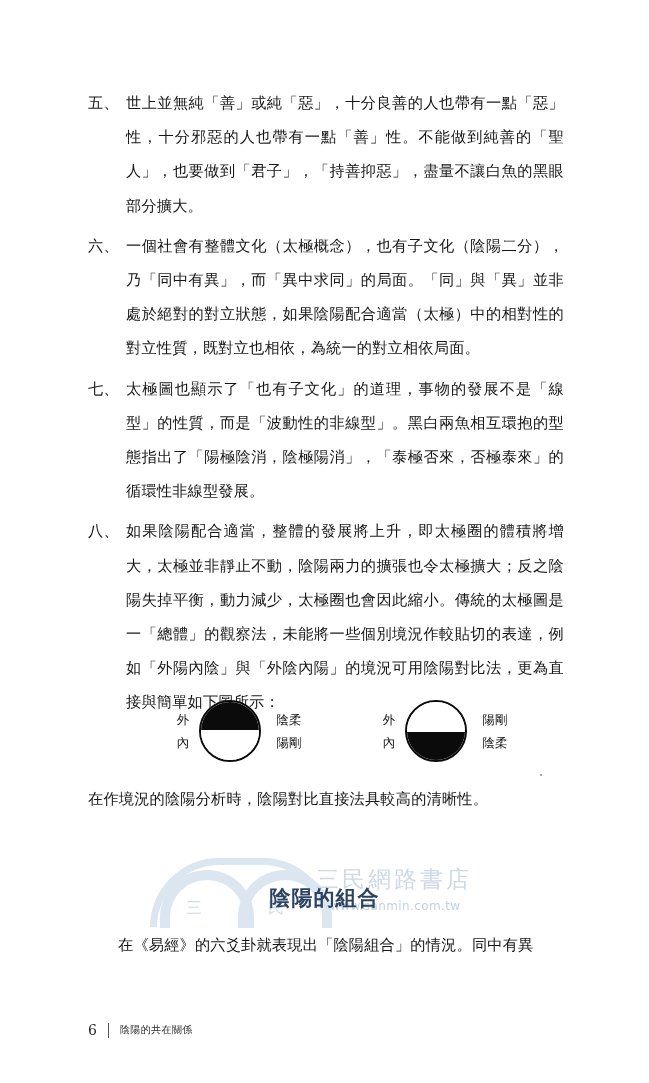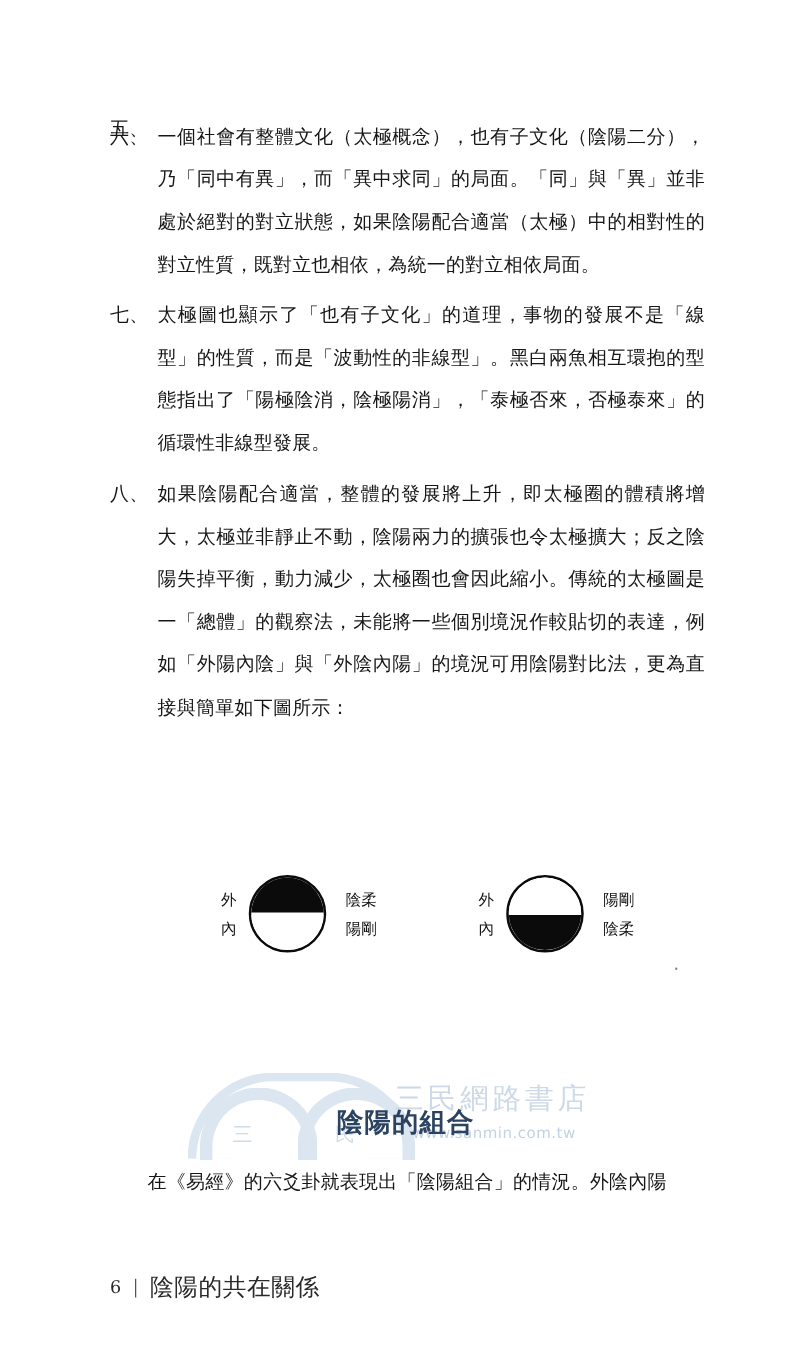--- a/index.html
+++ b/index.html
@@ -218,21 +218,21 @@
     font-size: 14px;
     margin-right: 11px;
   }
   .footer .rule {
     width: 1px;
     height: 15px;
     background: #555;
     margin-right: 11px;
   }
   .footer .chapter {
-    font-size: 19px;
+    font-size: 10px;
     letter-spacing: 0.4px;
   }
 
   .stray-dot {
     position: absolute;
     left: 540px;
     top: 774px;
     width: 2px;
     height: 2px;
     background: #8a8a8a;
@@ -241,20 +241,21 @@
 </style>
 </head>
 <body>
 
 <div class="page">
 
   <div class="content">
 
     <p class="para numbered">
       <span class="marker">五、</span>
+      <span>世上並無純「善」或純「惡」，十分良善的人也帶有一點「惡」性，十分邪惡的人也帶有一點「善」性。不能做到純善的「聖人」，也要做到「君子」，「持善抑惡」，盡量不讓白魚的黑眼部分擴大。</span>
     </p>
 
     <p class="para numbered">
       <span class="marker">六、</span>
       <span>一個社會有整體文化（太極概念），也有子文化（陰陽二分），乃「同中有異」，而「異中求同」的局面。「同」與「異」並非處於絕對的對立狀態，如果陰陽配合適當（太極）中的相對性的對立性質，既對立也相依，為統一的對立相依局面。</span>
     </p>
 
     <p class="para numbered">
       <span class="marker">七、</span>
       <span>太極圖也顯示了「也有子文化」的道理，事物的發展不是「線型」的性質，而是「波動性的非線型」。黑白兩魚相互環抱的型態指出了「陽極陰消，陰極陽消」，「泰極否來，否極泰來」的循環性非線型發展。</span>
@@ -296,38 +297,41 @@
       <div class="side-labels inner">
         <span>陽剛</span>
         <span>陰柔</span>
       </div>
     </div>
 
   </div>
 
   <div class="stray-dot"></div>
 
+  <div class="content" style="top:782px;">
+    <p class="para plain">在作境況的陰陽分析時，陰陽對比直接法具較高的清晰性。</p>
+  </div>
 
   <div class="section-block">
 
     <div class="watermark">
       <div class="wm-arc a1"></div>
       <div class="wm-arc a2"></div>
       <div class="wm-arc a3"></div>
       <div class="wm-san">三</div>
       <div class="wm-min">民</div>
       <div class="wm-text-cn">三民網路書店</div>
       <div class="wm-text-url">www.sanmin.com.tw</div>
     </div>
 
     <h2 class="section-heading">陰陽的組合</h2>
   </div>
 
   <div class="tail">
-    <p class="para plain indent">在《易經》的六爻卦就表現出「陰陽組合」的情況。外陰內陽</p>
+    <p class="para plain indent">在《易經》的六爻卦就表現出「陰陽組合」的情況。同中有異</p>
   </div>
 
   <div class="footer">
     <span class="pageno">6</span>
     <span class="rule"></span>
     <span class="chapter">陰陽的共在關係</span>
   </div>
 
 </div>
 

